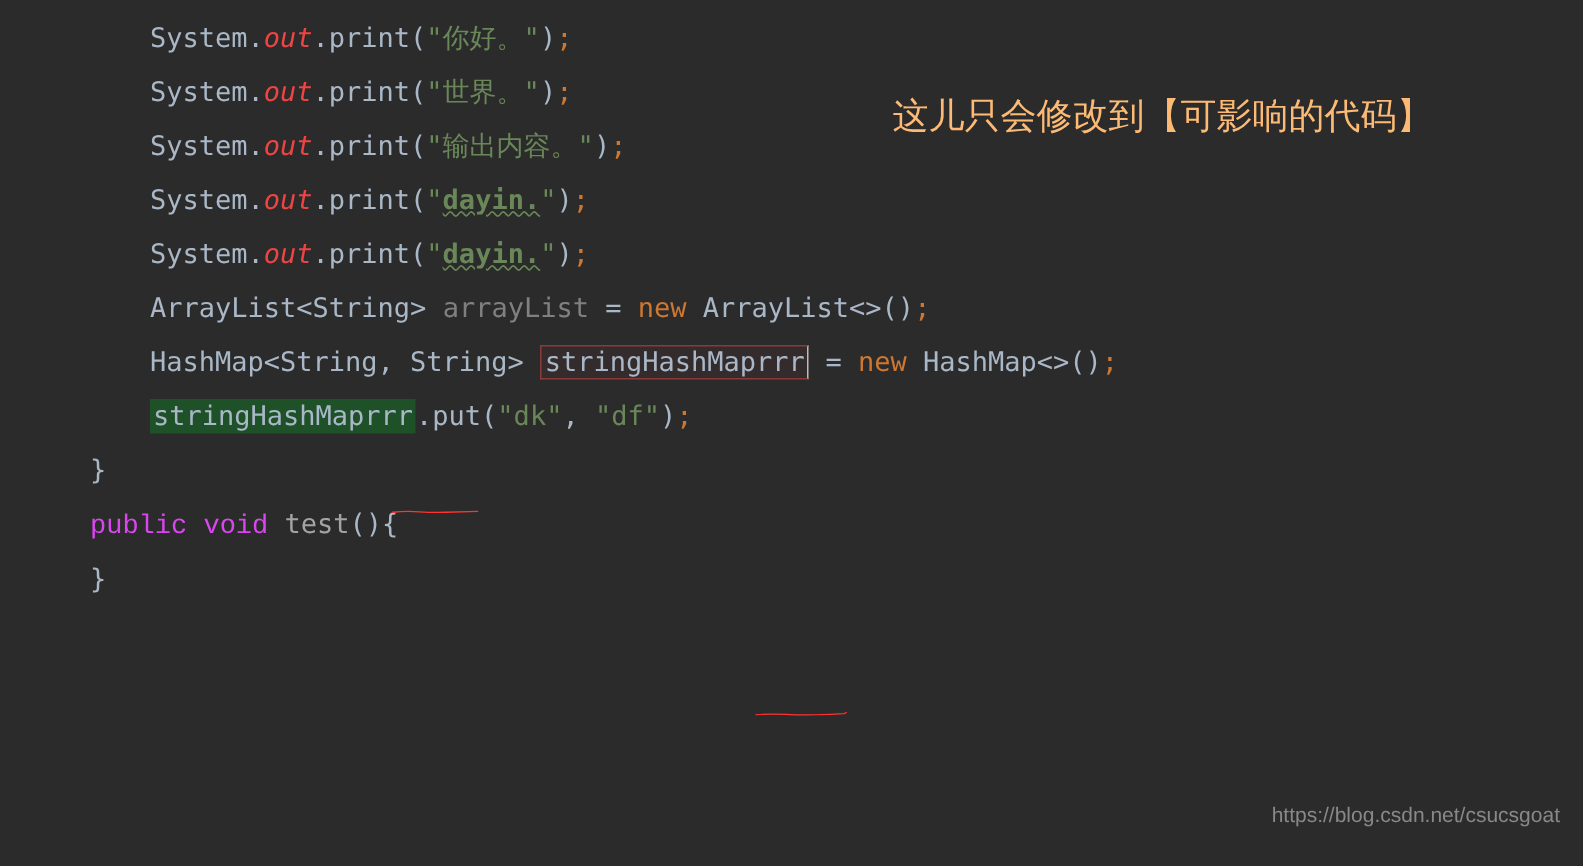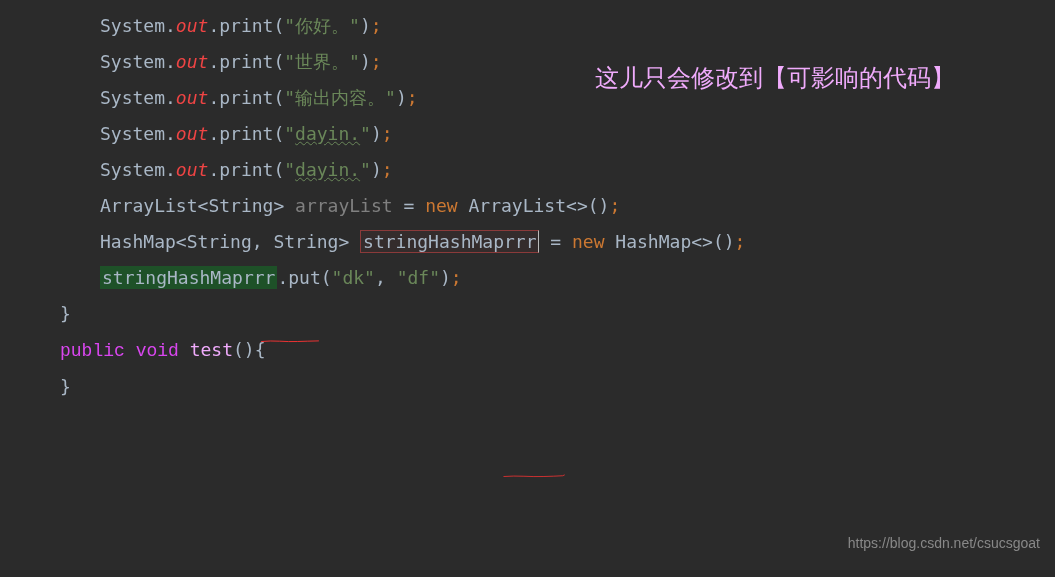--- a/index.html
+++ b/index.html
@@ -21,47 +21,48 @@
     .code-line {
       padding-left: 100px;
       line-height: 36px;
       white-space: pre;
       position: relative;
     }
     .code-line.level0 {
       padding-left: 60px;
     }
     .keyword { color: #d946ef; font-family: Liberation Mono, monospace; }
-    .method-name { color: #f0abfc; }
+    .method-name { color: #a3a3a3; }
     .string { color: #6a8759; }
     .field { color: #ef4444; font-style: italic; }
     .varname { color: #808080; }
     .semicolon { color: #cc7832; }
     .new-kw { color: #cc7832; }
     
     .underline-green {
       text-decoration: underline wavy #6a8759;
       text-decoration-thickness: 1px;
+      font-weight: bold;
     }
     
     .highlight-green {
       background-color: #214283;
       background-color: #1e5128;
       padding: 1px 2px;
     }
     
     .highlight-box {
       border: 1px solid #8b3a3a;
       padding: 0 2px;
       background-color: rgba(139, 58, 58, 0.1);
     }
     
     .annotation {
       position: absolute;
-      color: #f0abfc;
+      color: #fdba74;
       font-size: 24px;
       font-family: 'Microsoft YaHei', sans-serif;
       line-height: 32px;
       top: 62px;
       left: 595px;
       width: 420px;
     }
     
     .red-underline1 {
       position: absolute;

